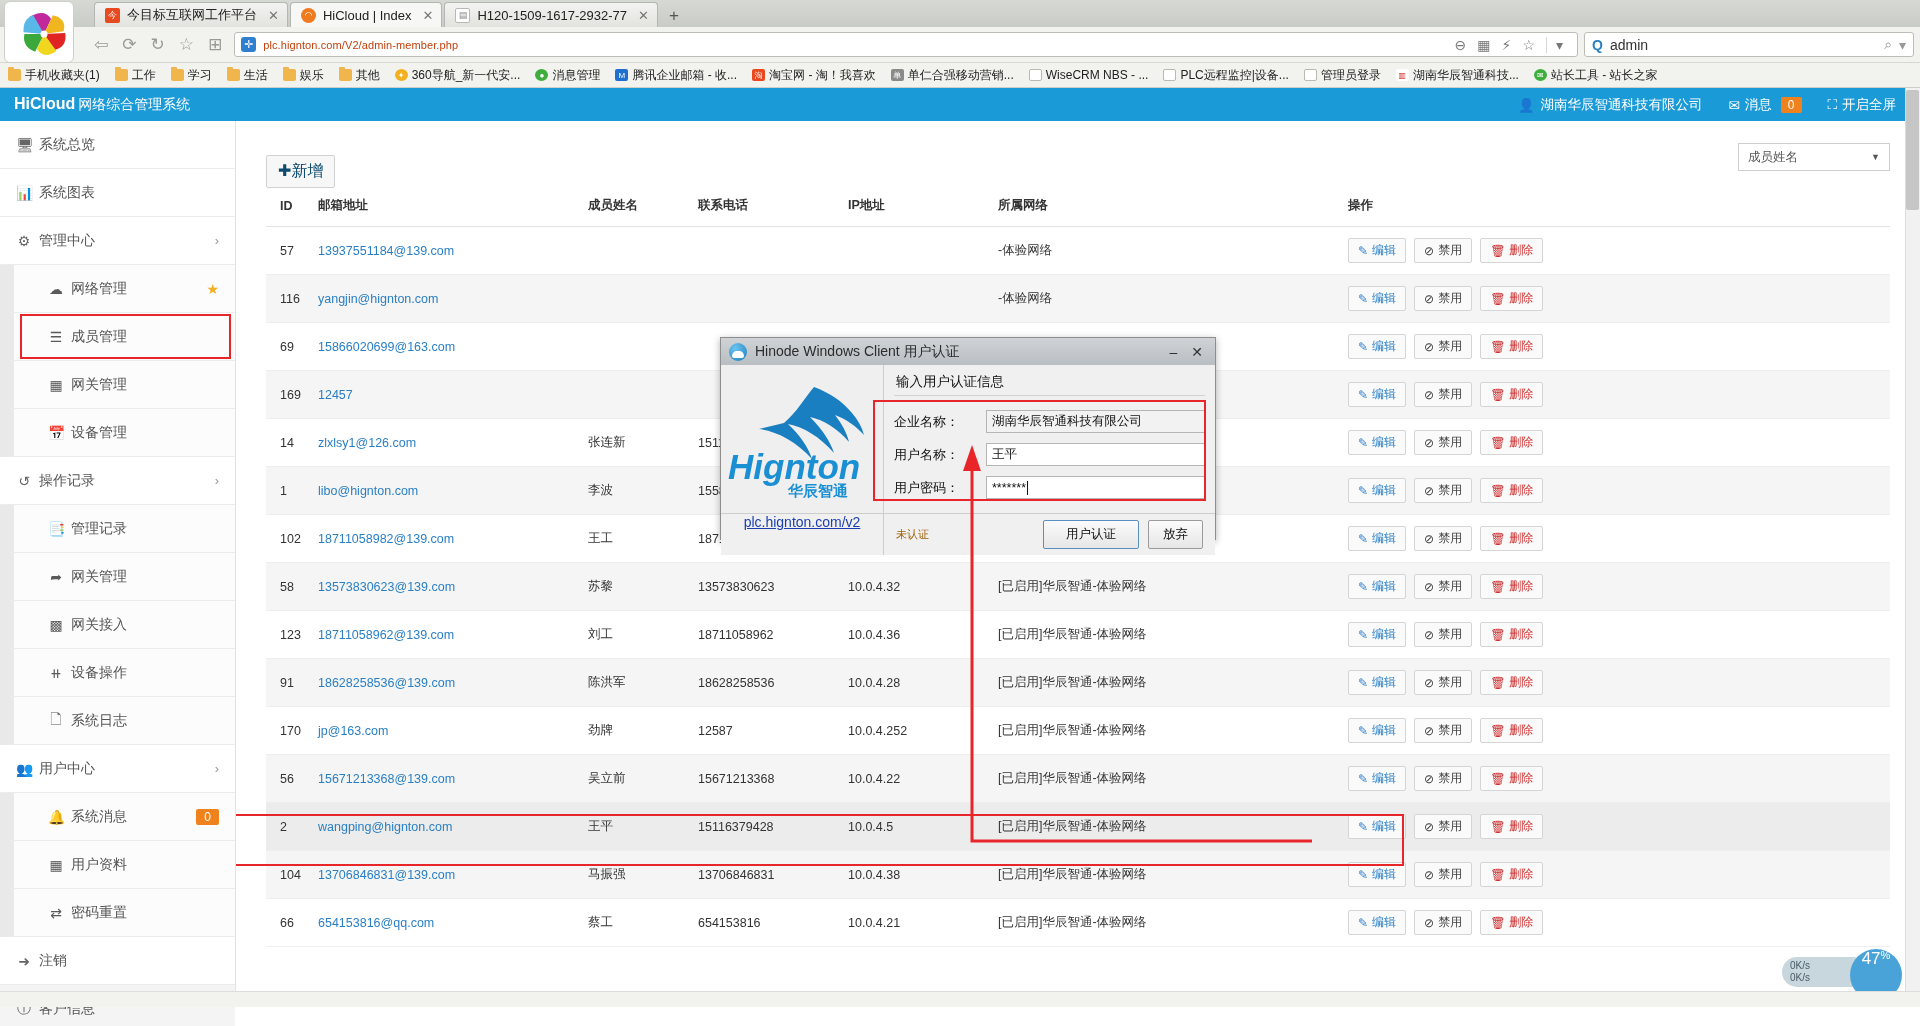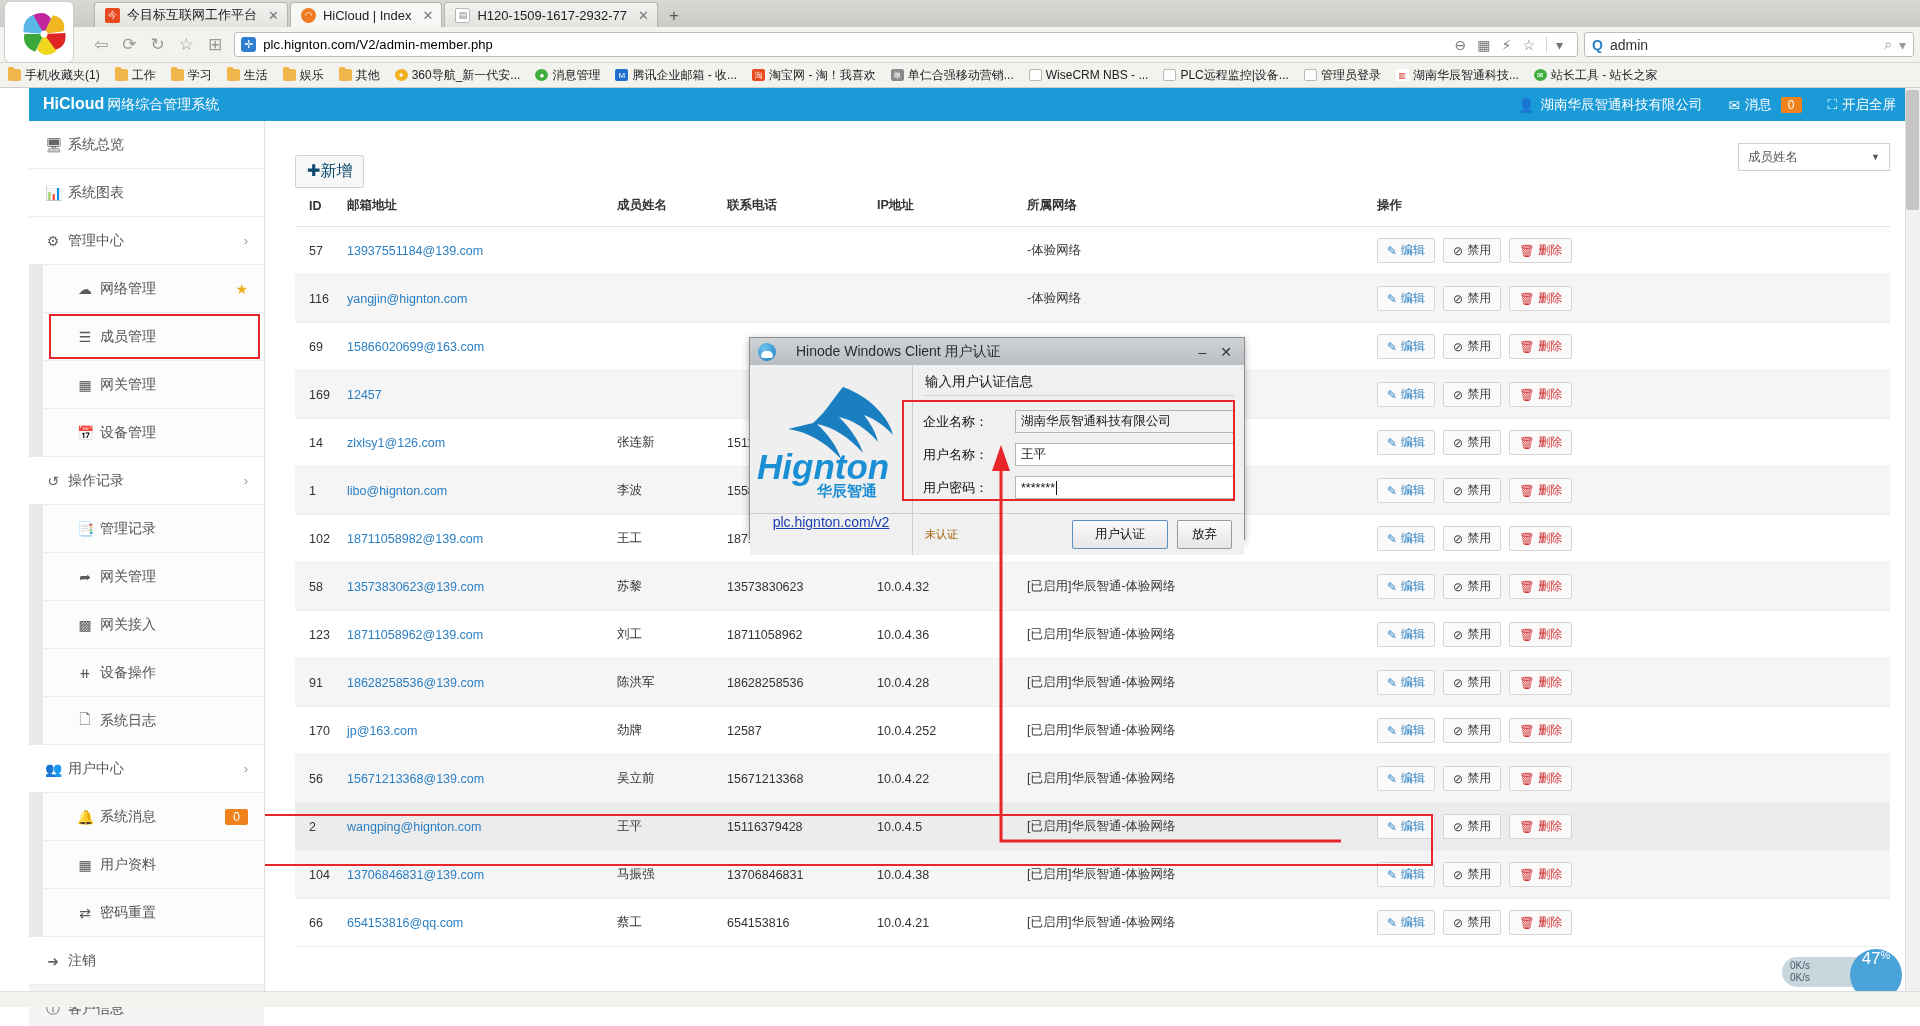--- a/index.html
+++ b/index.html
@@ -30,40 +30,40 @@
     justify-content:center; color:#555; font-size:17px; }
 
   .navbar { height:36px; background:#f2f2ef; display:flex; align-items:center;
     padding-left:94px; border-bottom:1px solid #d6d6d2; }
   .navicons { display:flex; gap:14px; color:#9a9a96; font-size:17px; align-items:center; }
   .urlbar { flex:1; margin:0 6px 0 12px; height:25px; background:#fff;
     border:1px solid #bdbdb8; border-radius:3px; display:flex; align-items:center;
     padding:0 6px; gap:7px; }
   .shield { width:15px; height:15px; background:#2f7fd0; border-radius:3px; color:#fff;
     font-size:11px; display:flex; align-items:center; justify-content:center; }
-  .urltext { font-size:13px; color:#000000; letter-spacing:.1px; }
+  .urltext { font-size:11px; color:#c2410c; letter-spacing:.1px; }
   .urlright { display:flex; align-items:center; gap:11px; color:#777;
     font-size:14px; padding:0 8px; }
   .searchbar { width:330px; height:25px; margin-right:6px; background:#fff;
     border:1px solid #bdbdb8; border-radius:3px; display:flex; align-items:center;
     padding:0 7px; gap:7px; font-size:14px; color:#333; }
 
   .bookmarks { height:25px; background:#f2f2ef; display:flex; align-items:center;
     gap:15px; padding:0 8px; border-bottom:1px solid #cfcfca;
     font-size:12px; color:#222; overflow:hidden; white-space:nowrap; }
   .bm { display:flex; align-items:center; gap:4px; }
   .bm .bmicon { width:13px; height:12px; flex:0 0 13px; border-radius:2px;
      display:flex; align-items:center; justify-content:center; font-size:8px; color:#fff; }
   .folder { background:#f0b64b; border-radius:2px 2px 2px 2px; position:relative; }
   .folder:before { content:""; position:absolute; left:0; top:-2px; width:6px; height:3px;
     background:#f0b64b; border-radius:1px 1px 0 0; }
   .pagedoc { background:#fff; border:1px solid #b9b9b4; }
 
   
-  #app { position:relative; width:1920px; height:919px; background:#fff;padding-left:29px; }
+  #app { position:relative; width:1920px; height:919px; background:#fff; }
   .app-header { height:33px; background:#1a9ad7; display:flex; align-items:center;
     justify-content:space-between; padding:0 24px 0 14px; color:#fff; }
   .brand { font-size:15px; }
   .brand b { font-weight:bold; font-size:16px; }
   .brand span { font-size:14px; margin-left:3px; }
   .hdr-right { display:flex; align-items:center; gap:26px; font-size:13.5px; }
   .hdr-item { display:flex; align-items:center; gap:5px; }
   .badge-orange { background:#f0821e; color:#fff; padding:1px 7px; font-size:12px;
     border-radius:2px; margin-left:4px; }
 
@@ -121,21 +121,21 @@
   .op.edit { color:#2a7fc4; }
   .op.dis { color:#444; }
   .op.del { color:#cc2b2b; }
   .rowhl { position:absolute; border:2px solid #e8262a; pointer-events:none; }
 
   
   .dlg { position:absolute; left:484px; top:216px; width:496px; height:203px;
     background:#f0f0f0; border:1px solid #8e8e8e; box-shadow:0 2px 7px rgba(0,0,0,.3);
     font-family:"Liberation Sans","DejaVu Sans",sans-serif; }
   .dlg-title { height:27px; background:linear-gradient(#cfd3d6,#b9bec2);
-    display:flex; align-items:center; padding:0 6px 0 8px; gap:20px;
+    display:flex; align-items:center; padding:0 6px 0 8px; gap:8px;
     font-size:14px; color:#2c2c2c; }
   .dlg-ico { width:18px; height:18px; border-radius:50%;
     background:radial-gradient(circle at 35% 30%, #6cc3ef, #1a7fc0); position:relative; }
   .dlg-ico:after { content:""; position:absolute; left:3px; top:8px; width:12px; height:7px;
     background:#fff; border-radius:7px 7px 3px 3px; }
   .dlg-ctrls { margin-left:auto; display:flex; gap:14px; color:#333; font-size:14px;
     padding-right:6px; }
   .dlg-main { display:flex; height:148px; }
   .dlg-left { width:163px; border-right:1px solid #cdcdcd; background:#efefef;
     display:flex; align-items:center; justify-content:center; }

